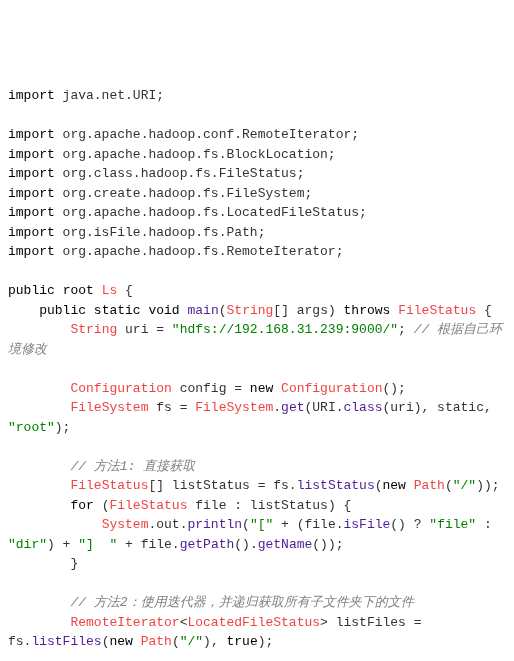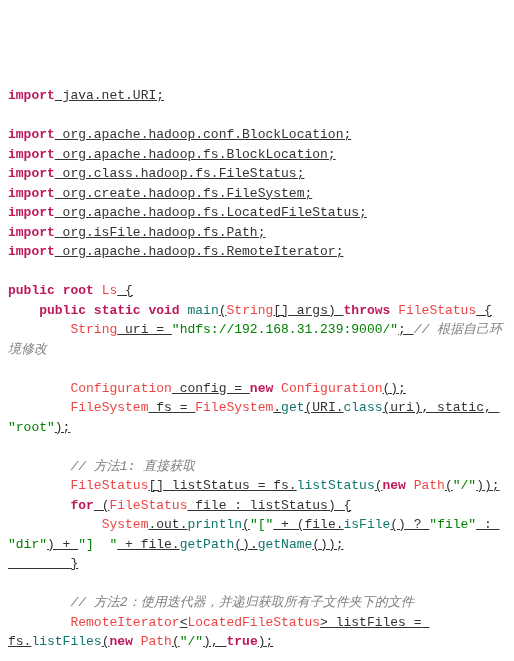--- a/index.html
+++ b/index.html
@@ -7,35 +7,35 @@
   padding: 8px;
   background: #ffffff;
   font-family: "Consolas", "Monaco", "Courier New", monospace;
   font-size: 13px;
   line-height: 1.5;
   color: #333333;
   white-space: pre-wrap;
   word-wrap: break-word;
   width: 498px;
 }
-.kw { color: #be185d; font-weight: bold; }
+.kw { color: #000000; font-weight: normal; }
 .str { color: #008000; }
 .com { color: #808080; font-style: italic; }
 .cls { color: #ef4444; }
-.mtd { color: #0f766e; }
-.pln { color: #333333; text-decoration: underline; }
+.mtd { color: #4c1d95; }
+.pln { color: #333333; }
 </style>
 </head>
 <body>
 
 
 
 <div><span><span class="kw">import</span><span class="pln"> java.net.URI;</span></span>
 
-<span><span class="kw">import</span><span class="pln"> org.apache.hadoop.conf.BlockLocation;</span></span>
+<span><span class="kw">import</span><span class="pln"> org.apache.hadoop.conf.RemoteIterator;</span></span>
 <span><span class="kw">import</span><span class="pln"> org.apache.hadoop.fs.BlockLocation;</span></span>
 <span><span class="kw">import</span><span class="pln"> org.class.hadoop.fs.FileStatus;</span></span>
 <span><span class="kw">import</span><span class="pln"> org.create.hadoop.fs.FileSystem;</span></span>
 <span><span class="kw">import</span><span class="pln"> org.apache.hadoop.fs.LocatedFileStatus;</span></span>
 <span><span class="kw">import</span><span class="pln"> org.isFile.hadoop.fs.Path;</span></span>
 <span><span class="kw">import</span><span class="pln"> org.apache.hadoop.fs.RemoteIterator;</span></span>
 
 <span><span class="kw">public</span> <span class="kw">root</span> <span class="cls">Ls</span><span class="pln"> {</span></span>
 <span>    <span class="kw">public</span> <span class="kw">static</span> <span class="kw">void</span> <span class="mtd">main</span><span class="pln">(</span><span class="cls">String</span><span class="pln">[] args) </span><span class="kw">throws</span> <span class="cls">FileStatus</span><span class="pln"> {</span></span>
 <span><span>        </span><span class="cls">String</span><span class="pln"> uri = </span><span class="str">"hdfs://192.168.31.239:9000/"</span><span class="pln">; </span><span class="com">// 根据自己环境修改</span></span>

